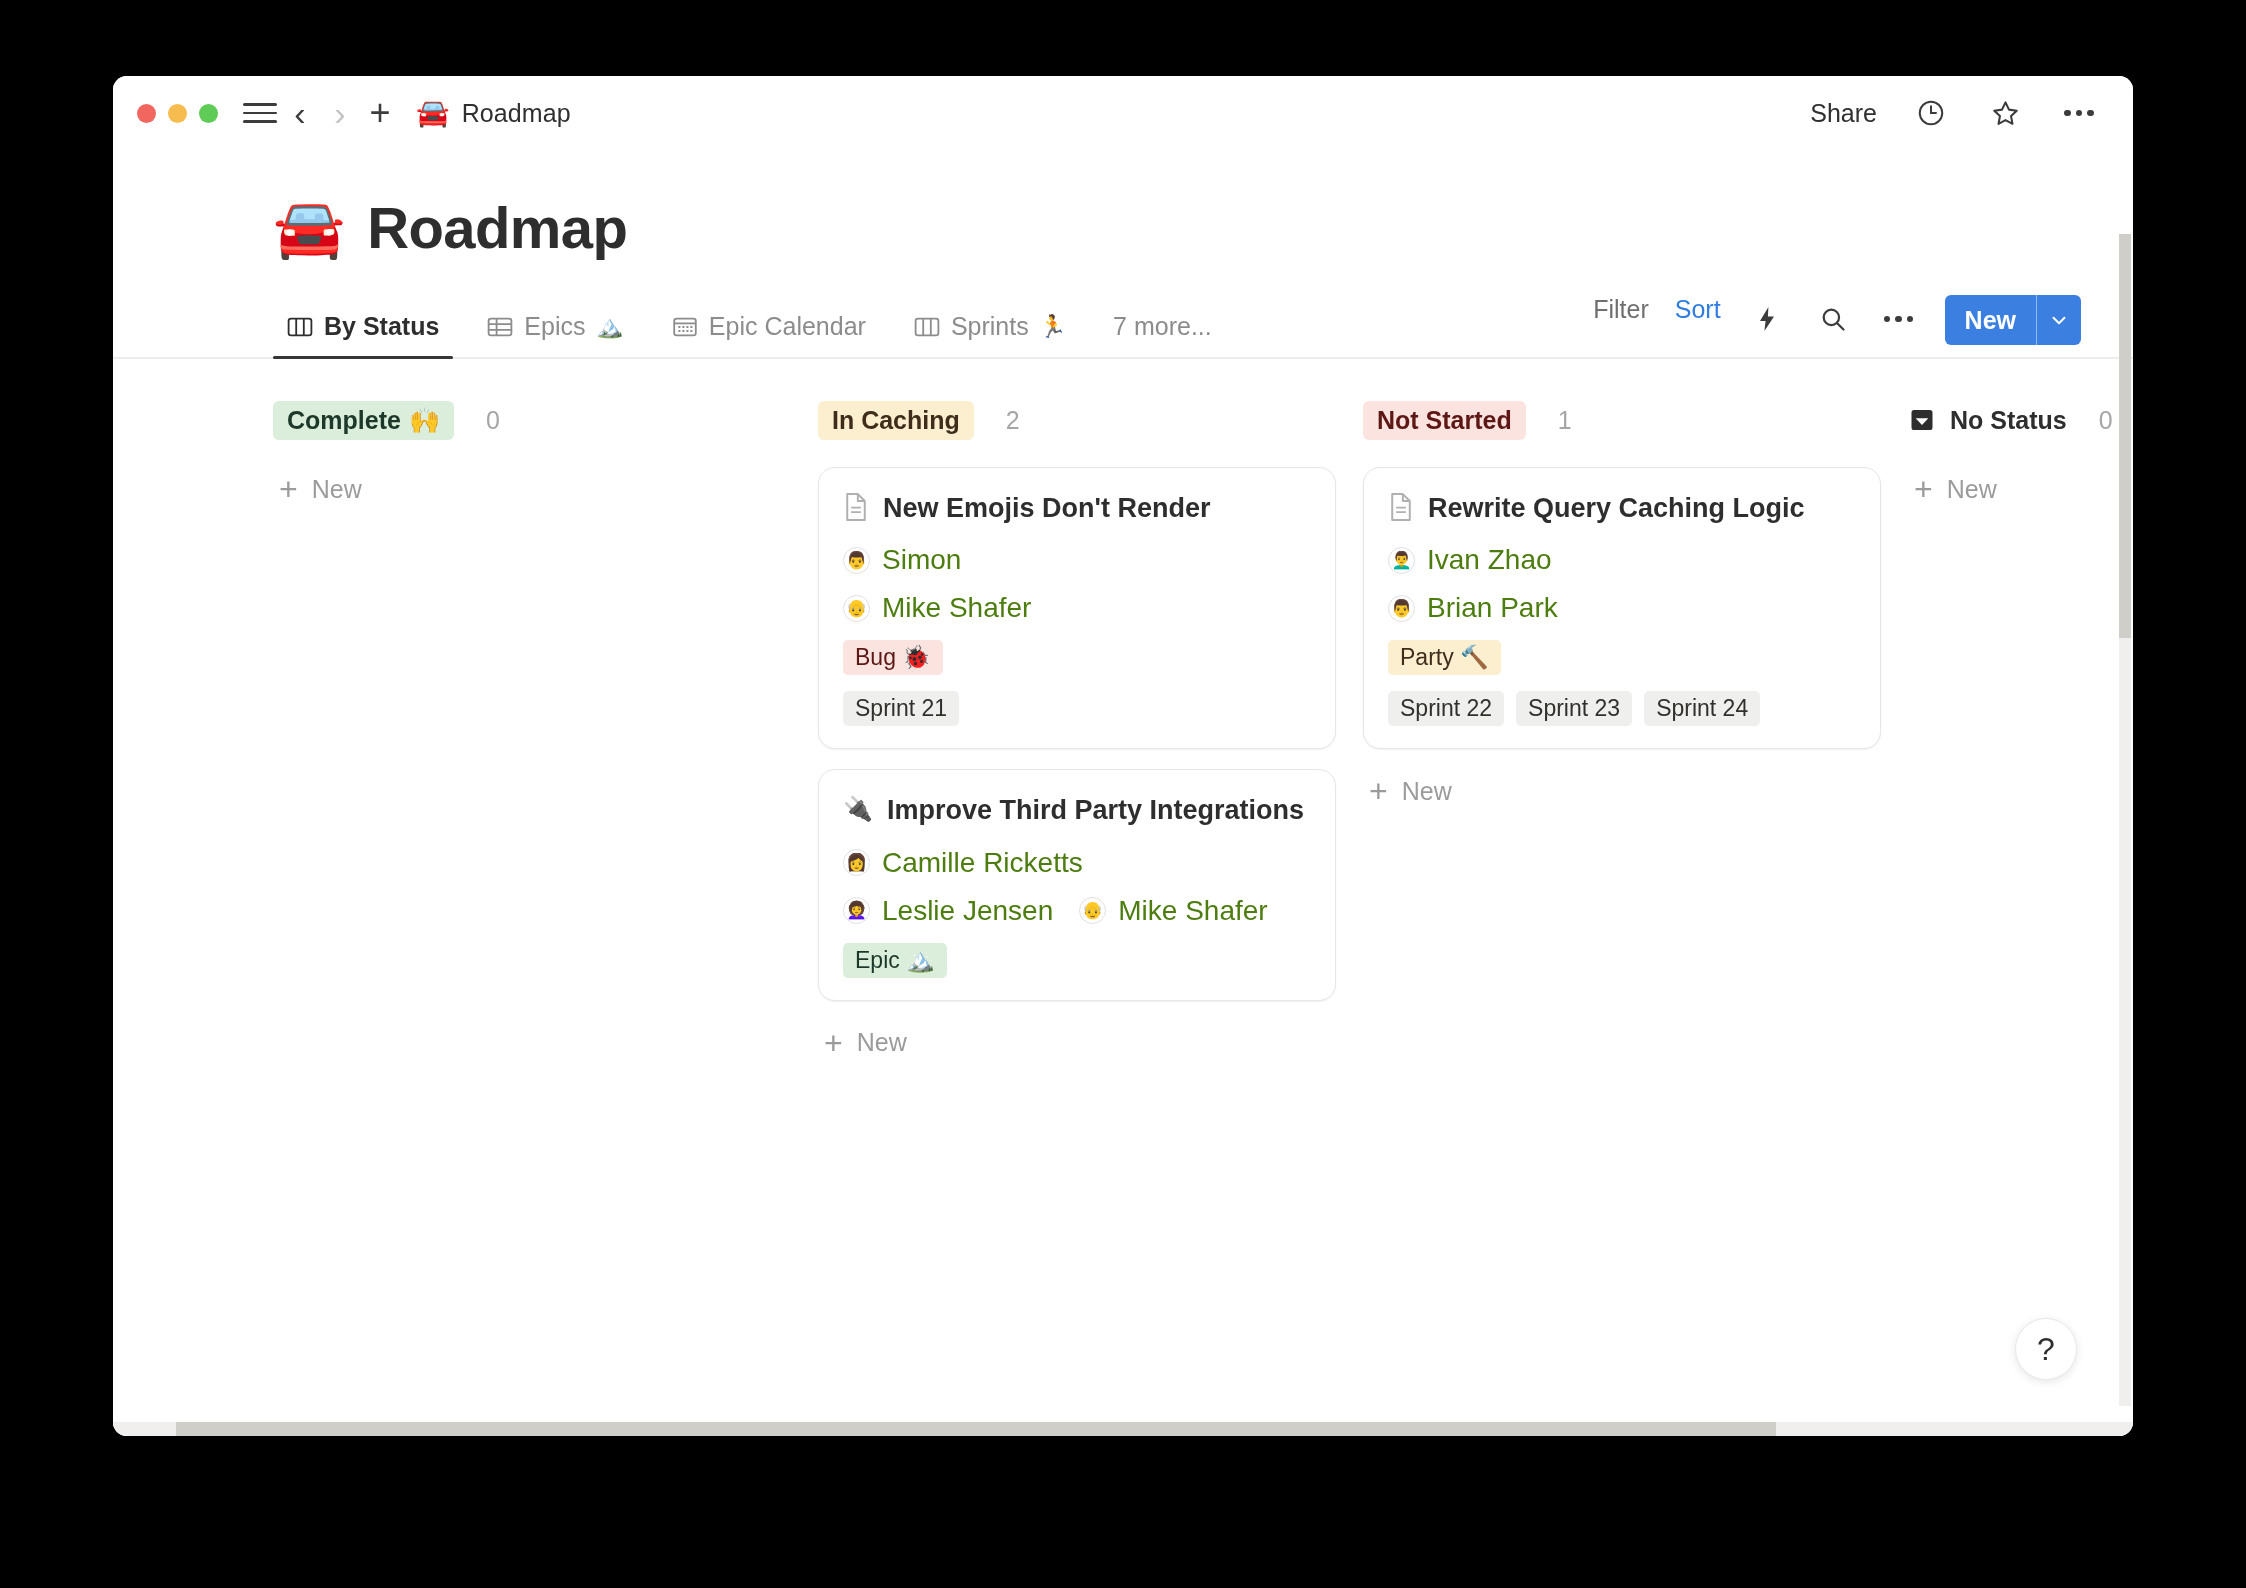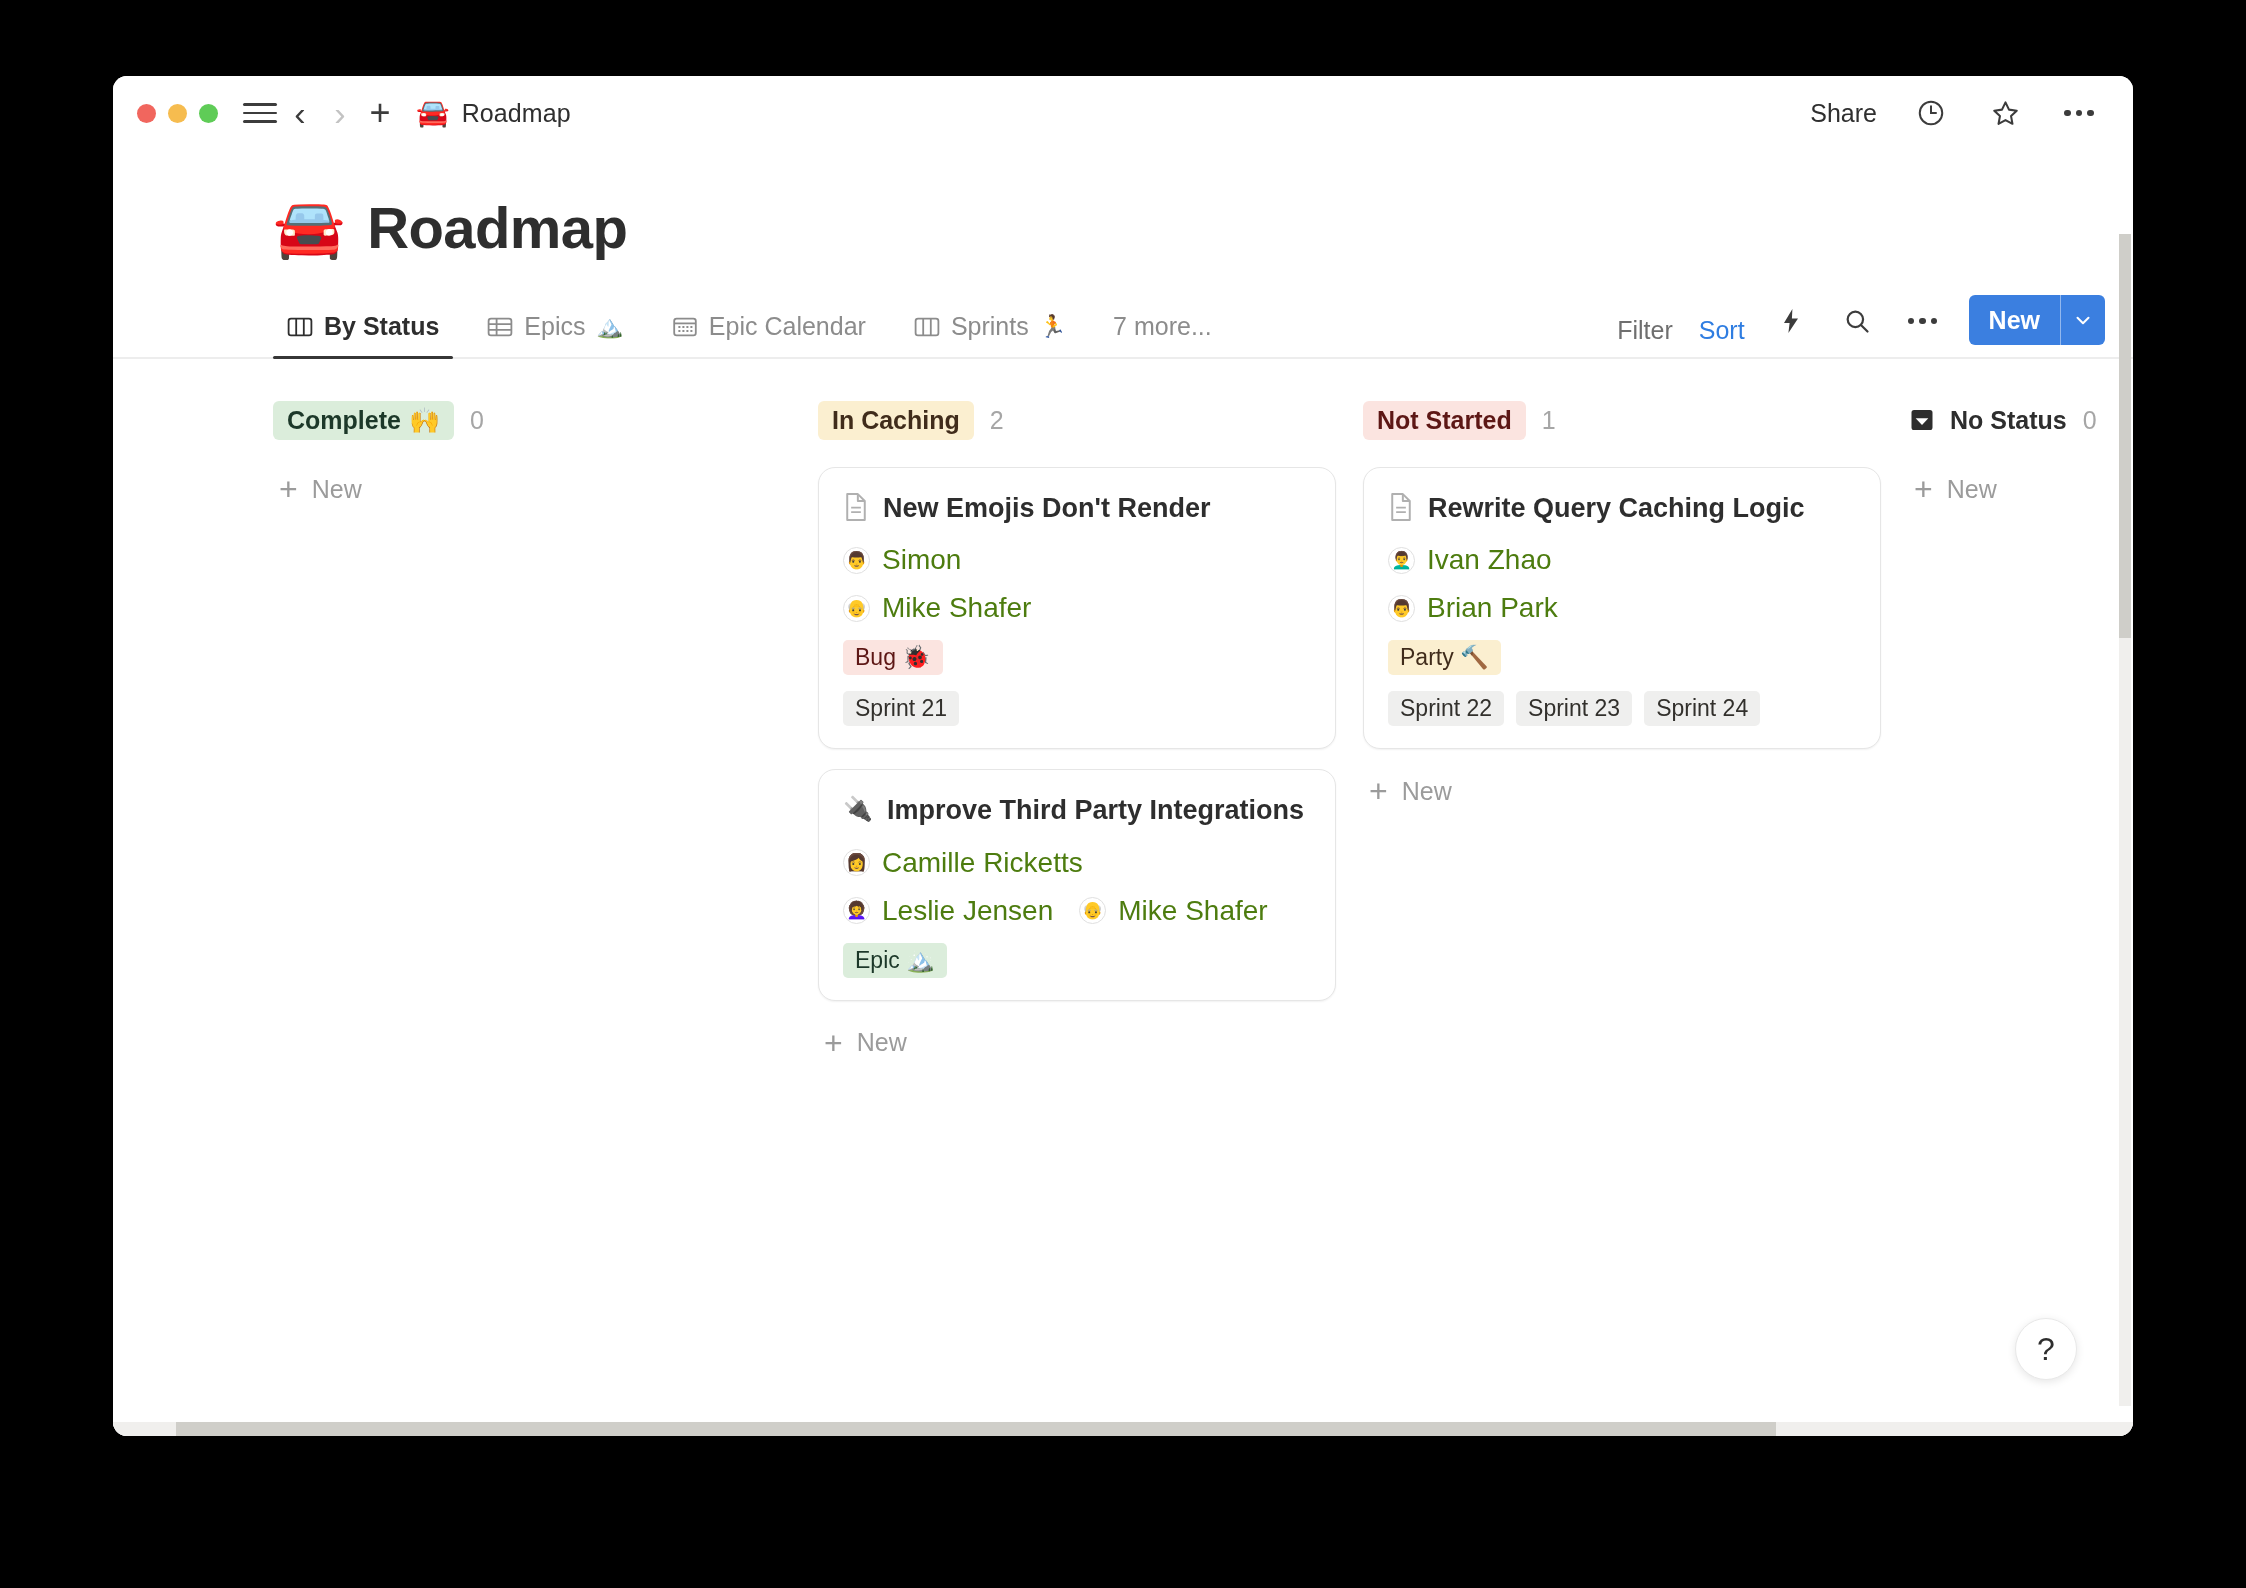--- a/index.html
+++ b/index.html
@@ -93,42 +93,42 @@
   .tab.active::after {
     content:""; position:absolute; left:0; right:0; bottom:-2px;
     height: 3px; background:#363636; border-radius:2px;
   }
   .tab-emoji { font-size: 22px; }
   .more-tab { font-size: 25px; color:#8c8c8c; padding: 0 6px 16px 12px; }
 
   .icn { display:inline-block; vertical-align:middle; }
   .icn svg { display:block; }
 
-  .tools { margin-left: auto; display:flex; align-items:flex-end; gap: 26px; padding-bottom: 12px; padding-right: 28px;}
+  .tools { margin-left: auto; display:flex; align-items:flex-start; gap: 26px; padding-bottom: 12px; padding-right: 52px;}
   .tool-text { font-size: 25px; color: #6f6f6f; }
   .tool-text.active { color: #2f7de1; }
   .newbtn {
     display:flex; align-items:stretch;
     background: #3b7fe0; border-radius: 6px; overflow:hidden;
     height: 50px;
   }
   .newbtn .lbl { color:#fff; font-size:25px; font-weight:600; display:flex; align-items:center; padding: 0 20px; }
   .newbtn .sep { width:1px; background: rgba(255,255,255,.45); }
   .newbtn .caret { display:flex; align-items:center; justify-content:center; width: 44px; color:#fff; }
 
   
   .board {
     display: flex;
     padding: 40px 0 0 160px;
     gap: 0;
     align-items: flex-start;
   }
   .column { width: 545px; flex: 0 0 545px; }
 
-  .col-head { display:flex; align-items:center; gap: 16px; height: 42px; margin-bottom: 26px; }
+  .col-head { display:flex; align-items:center; gap: 32px; height: 42px; margin-bottom: 26px; }
   .pill {
     display:inline-flex; align-items:center; gap:8px;
     font-size: 25px; font-weight: 600;
     padding: 5px 14px; border-radius: 6px;
     white-space: nowrap;
   }
   .pill.complete { background:#dbeddb; color:#1c3829; }
   .pill.inprogress { background:#fbefd0; color:#402c1b; }
   .pill.notstarted { background:#fbe4e0; color:#5d1715; }
   .col-count { font-size: 25px; color: #a6a6a6; }

